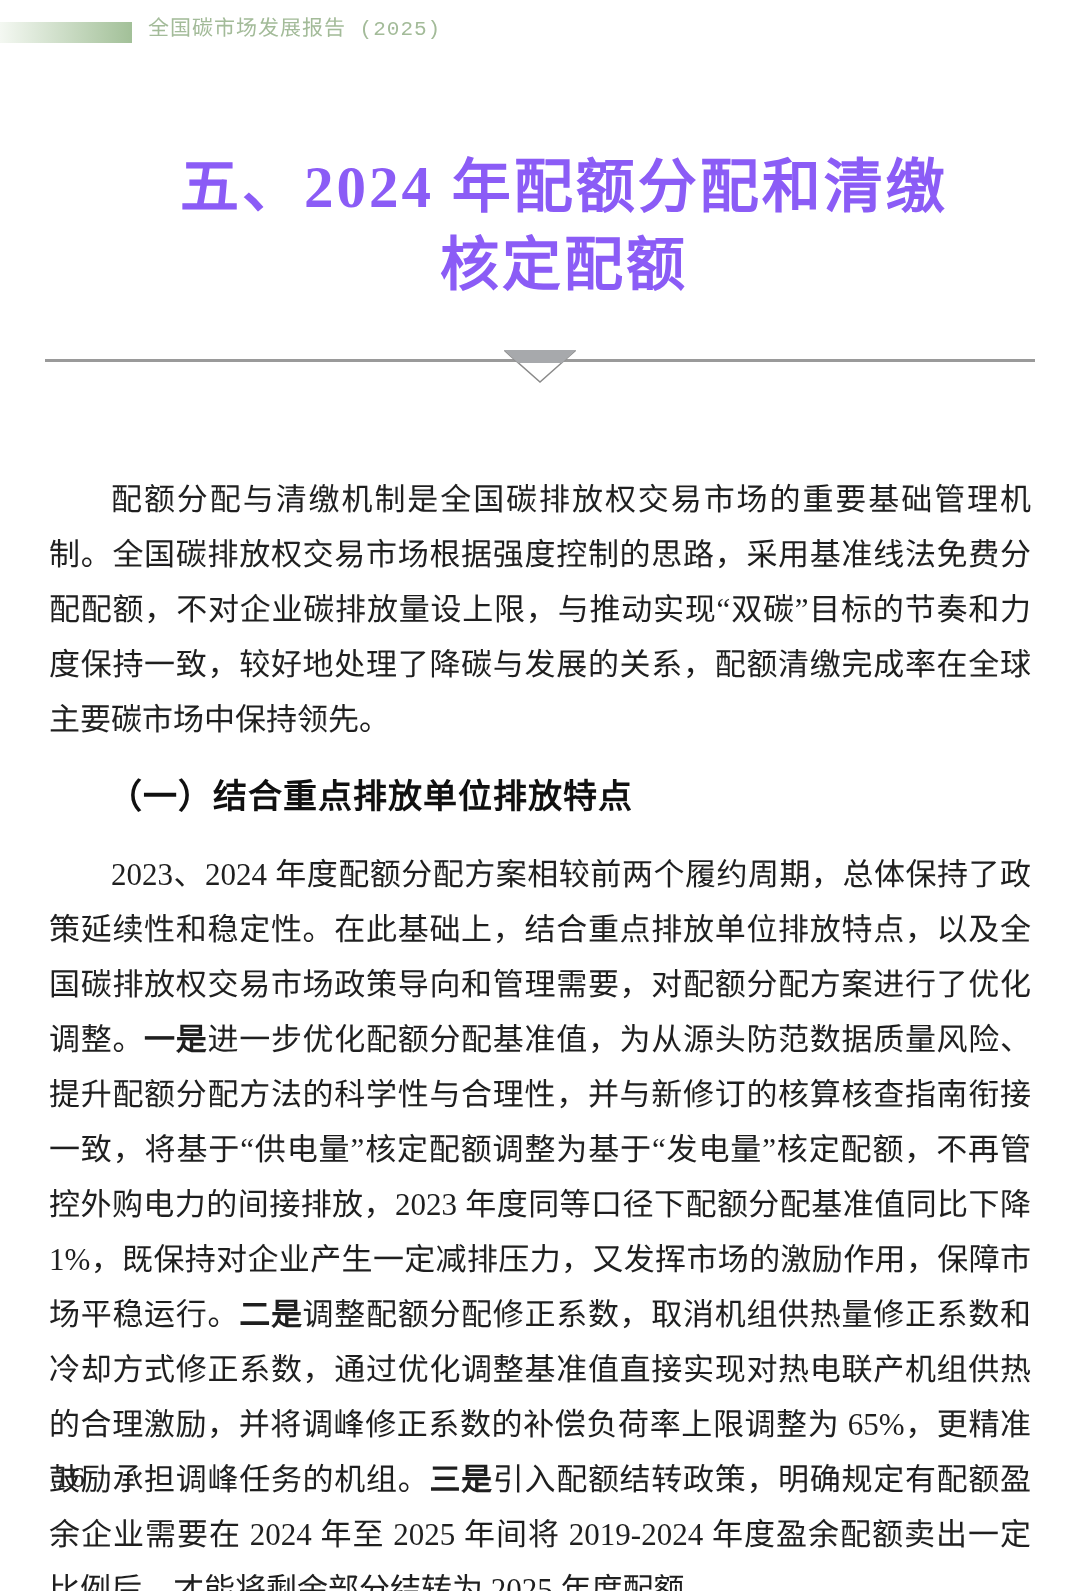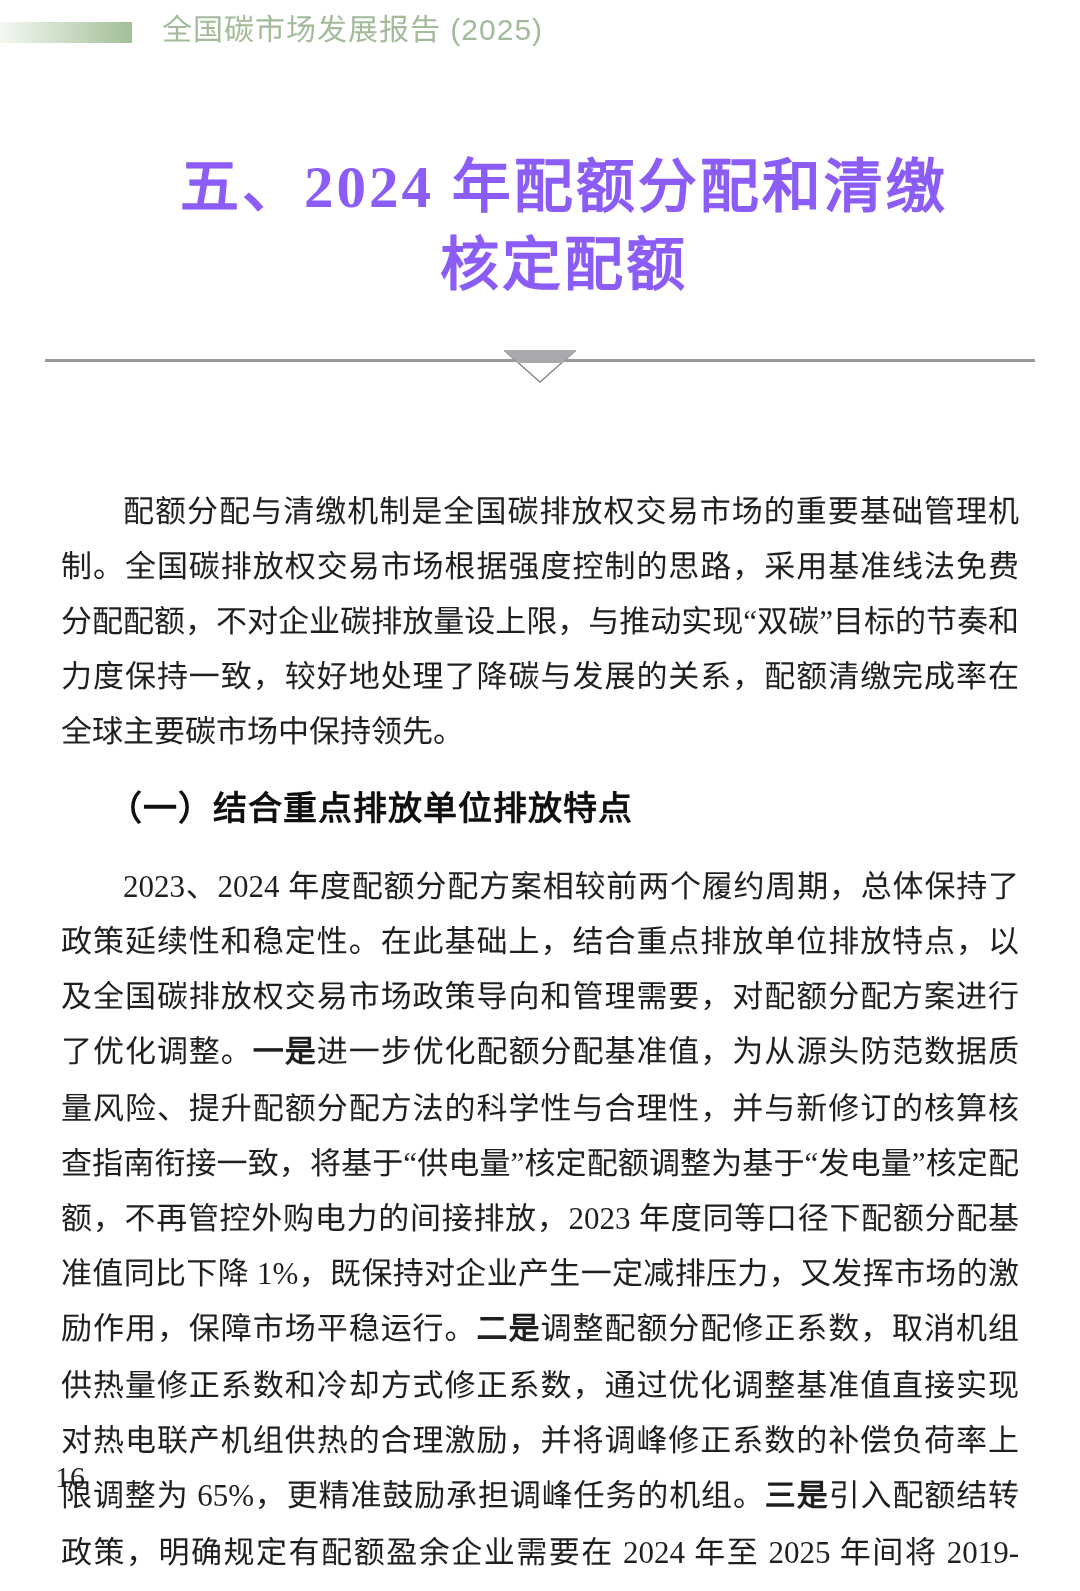--- a/index.html
+++ b/index.html
@@ -16,27 +16,26 @@
   
   .gradient-bar {
     position: absolute;
     left: 0; top: 22px;
     width: 132px; height: 21px;
     background: linear-gradient(to right, var(--bar-start, #f4f8f2), var(--bar-end, #a2c098));
   }
   .report-title {
     position: absolute;
     left: 148px; top: 14px;
-    font-family: Liberation Sans, sans-serif;
-    font-size: 30px;
+    font-family: Liberation Mono, monospace;
+    font-size: 21px;
     line-height: 32px;
     color: var(--accent-green, #a3bb99);
     letter-spacing: 1px;
     white-space: nowrap;
-    margin-left: 14px;
   }
 
   
   .chapter-title {
     position: absolute;
     left: 0; top: 148px;
     width: 100%;
     text-align: center;
     font-weight: bold;
     font-size: 59px;
@@ -59,37 +58,37 @@
     width: 72px; height: 34px;
   }
 
   
   .content {
     position: absolute;
     left: 45px; top: 468px;
     width: 990px;
   }
   .body-para {
-    margin: 16px;
+    margin: 4px;
     font-size: 31px;
     line-height: 55px;
     text-align: justify;
     text-indent: 2em;
     color: var(--text-color, #1f1f1f);
   }
   .section-heading {
     margin: 20px 0 20px 0;
     font-size: 34px;
     line-height: 60px;
     font-weight: bold;
     text-indent: 1.85em;
     color: #101010;
     letter-spacing: 1px;
   }
-  .body-para b, .body-para .bold-run { font-weight: bold; font-family: Liberation Mono, monospace; }
+  .body-para b, .body-para .bold-run { font-weight: bold; }
 
   
   .page-number {
     position: absolute;
     left: 55px; top: 1460px;
     font-size: 30px;
     color: #242424;
   }
 </style>
 </head>

